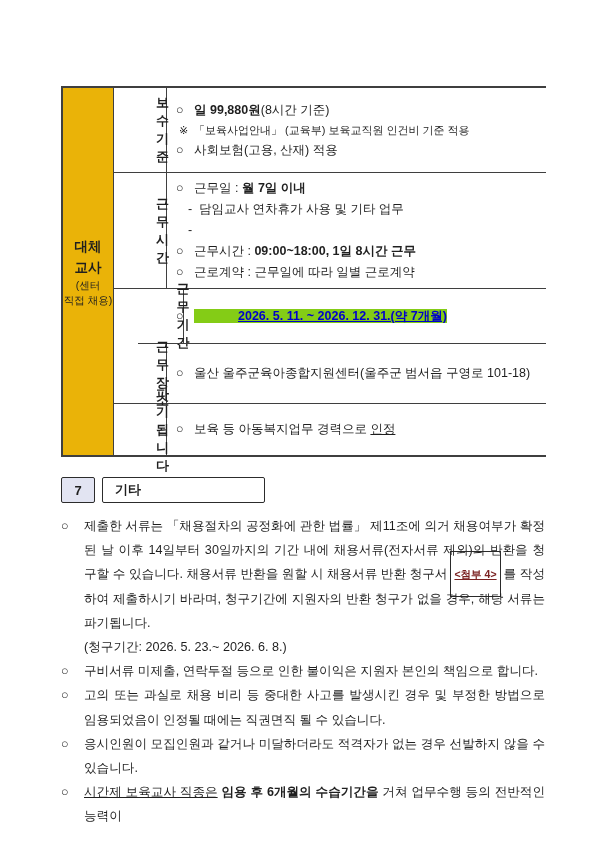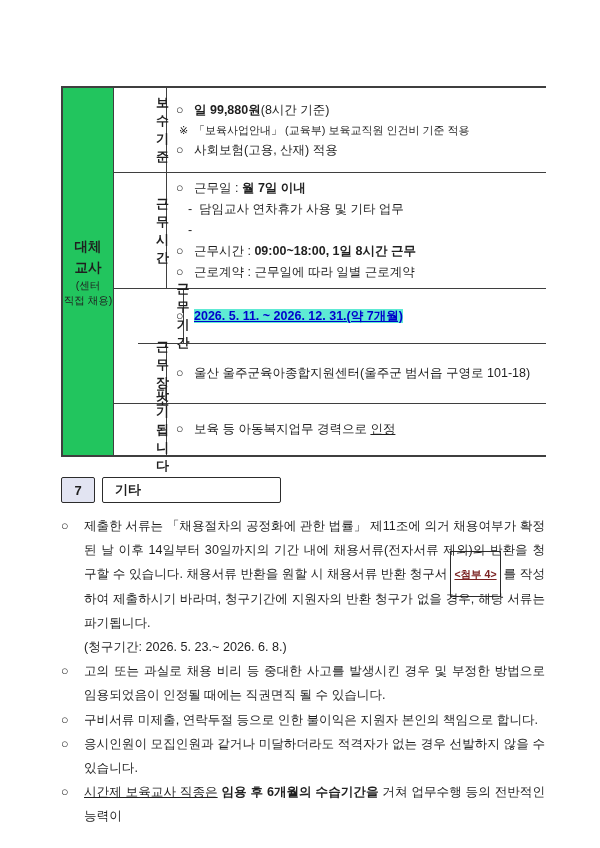--- a/index.html
+++ b/index.html
@@ -11,21 +11,21 @@
   .info-table{
     position:absolute;left:61px;top:86px;
     display:grid;
     grid-template-columns:51px 53px 379px;
     grid-template-rows:85px 116px 55px 60px 51px;
     border-top:2px solid #3f3f3f;
     border-left:2px solid #3f3f3f;
     border-bottom:2px solid #3f3f3f;
   }
   .group-cell{
-    grid-column:1;grid-row:1/6;background:#22c55e;
+    grid-column:1;grid-row:1/6;background:#eab308;
     border-right:1px solid #3f3f3f;
     display:flex;flex-direction:column;justify-content:center;
     text-align:center;
   }
   .group-title{font-weight:bold;font-size:13.5px;line-height:21px;}
   .group-sub{font-size:10.5px;line-height:15px;}
   .lbl{
     grid-column:2;border-right:1px solid #3f3f3f;
     display:flex;align-items:center;justify-content:center;
     font-weight:bold;font-size:13px;padding-left:45px;
@@ -39,32 +39,32 @@
   .line{display:flex;line-height:21px;}
   .line .mk{flex:none;width:18px;}
   .line.dash{padding-left:12px;}
   .line.dash .mk{width:11px;}
   .line.small{font-size:11px;line-height:19px;padding-left:3px;}
   .line.small .mk{width:15px;}
   
   .b{font-weight:bold;}
   .u{text-decoration:underline;}
   .blue{color:#0000cc;}
-  .hl{background:#5eead4;}
+  .hl{background:#84cc16;padding-left:44px;}
   .red{color:#7b2222;}
   .boxed{border:1px solid #2a2a2a;padding:16px 3px;margin:4px 3px;font-size:10.5px;white-space:nowrap;}
   
   .section-header{position:absolute;left:61px;top:477px;display:flex;gap:7px;height:26px;}
   .sec-num{
     width:34px;background:#e2e4f2;border:1.6px solid #2c2c2c;border-radius:2px;
     font-weight:bold;font-size:13px;display:flex;align-items:center;justify-content:center;
     box-sizing:border-box;
   }
   .sec-title{
-    width:179px;background:#ffffff;border:1.6px solid #2c2c2c;border-radius:2px;
+    width:163px;background:#ffffff;border:1.6px solid #2c2c2c;border-radius:2px;
     font-weight:bold;font-size:13px;display:flex;align-items:center;padding-left:12px;
     box-sizing:border-box;
   }
   
   .bullets{
     position:absolute;left:61px;top:514px;width:484px;
     font-size:12.6px;line-height:24.2px;text-align:justify;
   }
   .bullet{padding-left:23px;}
   .bmark{display:inline-block;width:23px;margin-left:-23px;}
@@ -132,19 +132,19 @@
         </div></div>
   </div>
 
   <div class="section-header">
     <div class="sec-num">7</div>
     <div class="sec-title">기타</div>
   </div>
 
   <div id="bullets-mount" class="bullets">
       <div class="bullet"><span class="bmark">○</span><span>제출한 서류는 「채용절차의 공정화에 관한 법률」 제11조에 의거 채용여부가 확정된 날 이후 14일부터 30일까지의 기간 내에 채용서류(전자서류 제외)의 반환을 청구할 수 있습니다. 채용서류 반환을 원할 시 채용서류 반환 청구서</span><span class="b u red boxed">&lt;첨부 4&gt;</span><span>를 작성하여 제출하시기 바라며, 청구기간에 지원자의 반환 청구가 없을 경우, 해당 서류는 파기됩니다.</span><div><span>(청구기간: 2026. 5. 23.~ 2026. 6. 8.)</span></div></div>
+      <div class="bullet"><span class="bmark">○</span><span>구비서류 미제출, 연락두절 등으로 인한 불이익은 지원자 본인의 책임으로 합니다.</span></div>
       <div class="bullet"><span class="bmark">○</span><span>고의 또는 과실로 채용 비리 등 중대한 사고를 발생시킨 경우 및 부정한 방법으로 임용되었음이 인정될 때에는 직권면직 될 수 있습니다.</span></div>
-      <div class="bullet"><span class="bmark">○</span><span>구비서류 미제출, 연락두절 등으로 인한 불이익은 지원자 본인의 책임으로 합니다.</span></div>
       <div class="bullet"><span class="bmark">○</span><span>응시인원이 모집인원과 같거나 미달하더라도 적격자가 없는 경우 선발하지 않을 수 있습니다.</span></div>
       <div class="bullet"><span class="bmark">○</span><span class="u">시간제 보육교사 직종은</span><span> </span><span class="b">임용 후 6개월의 수습기간을</span><span> 거쳐 업무수행 등의 전반적인 능력이</span></div>
     </div>
 
 </div>
 
 </body></html>

